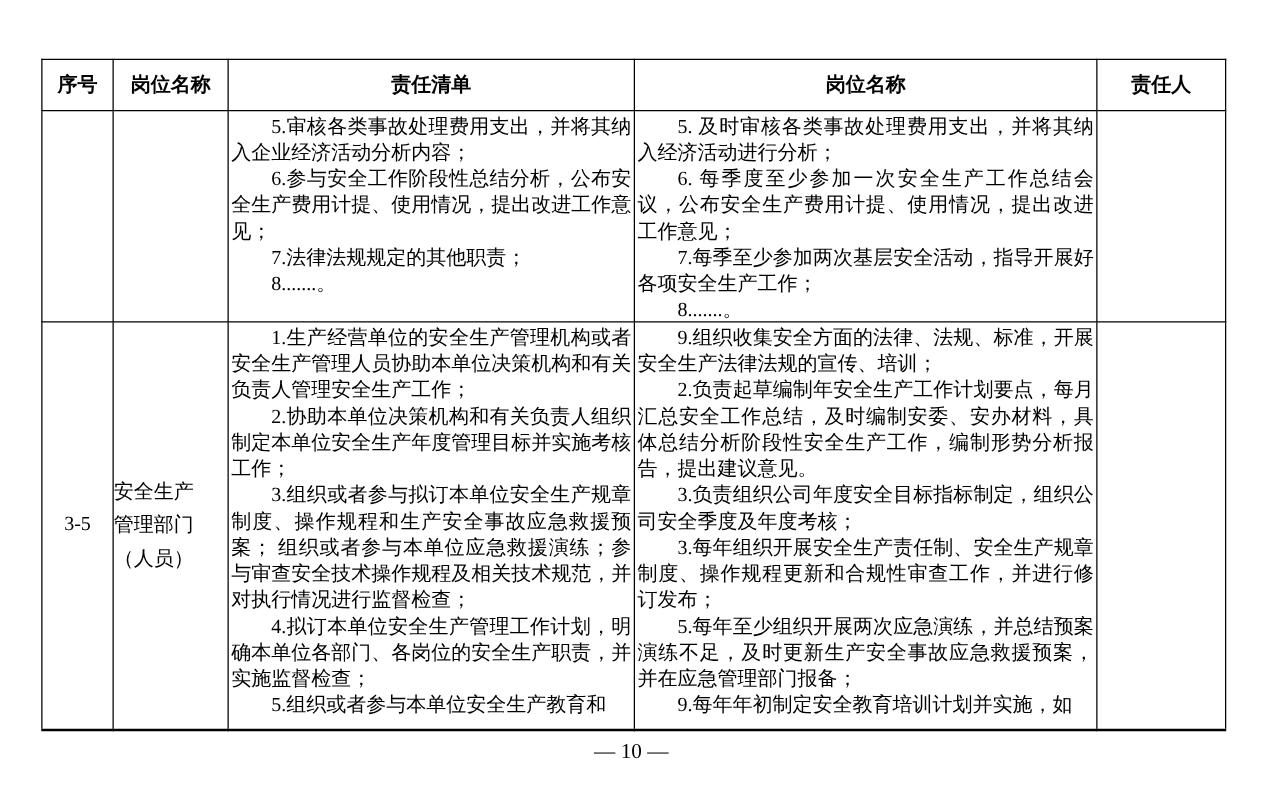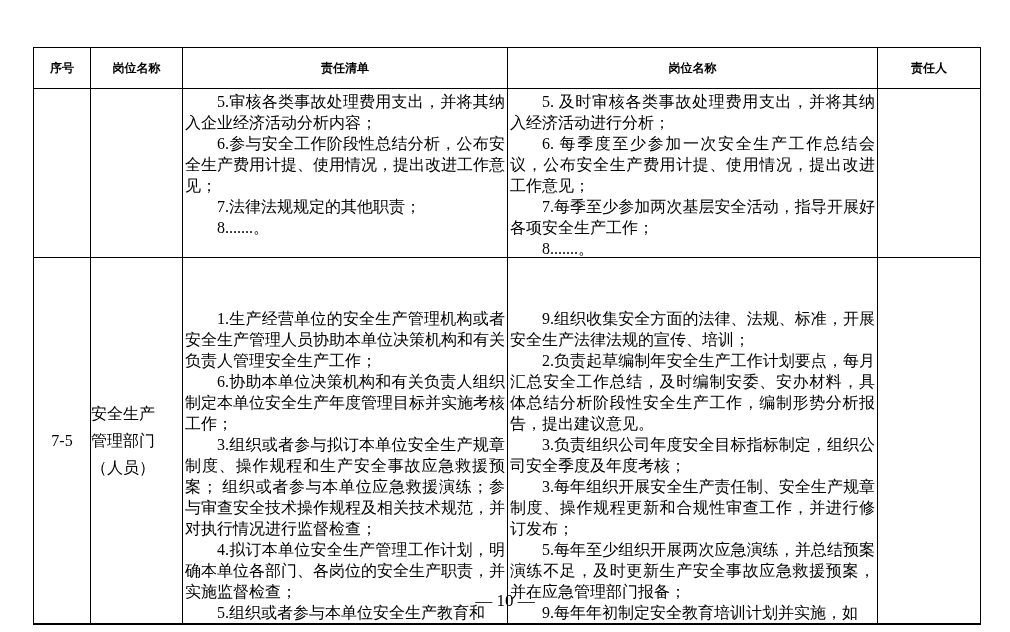--- a/index.html
+++ b/index.html
@@ -26,39 +26,39 @@
     border: 1px solid #000;
     border-bottom: 2px solid #000;
   }
   .doc-table th, .doc-table td {
     border: 1px solid #000;
     padding: 0;
     overflow: hidden;
   }
   .doc-table thead tr { height: 41px; }
   .doc-table th {
-    font-size: 12px;
+    font-size: 16px;
     font-weight: bold;
     text-align: center;
     vertical-align: middle;
   }
   tr.row-cont { height: 169px; }
   tr.row-main { height: 326px; }
   td.cell-seq, td.cell-pos, td.cell-person {
     text-align: center;
     vertical-align: middle;
     font-size: 16px;
   }
   td.cell-list { vertical-align: top; }
   .cellwrap {
     overflow: hidden;
     padding: 2px 2px 0 2px;
   }
   .row-cont .cellwrap { max-height: 166px; }
-  .row-main .cellwrap { max-height: 322px; margin-top: 48px; }
+  .row-main .cellwrap { max-height: 322px; }
   .cell-list p {
     margin: 0;
     font-size: 16px;
     line-height: 21px;
     text-align: justify;
     text-indent: 32px;
   }
   .pos-lines div {
     font-size: 16px;
     line-height: 27px;
@@ -112,32 +112,32 @@
           <div class="cellwrap">
             <p>5. 及时审核各类事故处理费用支出，并将其纳入经济活动进行分析；</p>
             <p>6. 每季度至少参加一次安全生产工作总结会议，公布安全生产费用计提、使用情况，提出改进工作意见；</p>
             <p>7.每季至少参加两次基层安全活动，指导开展好各项安全生产工作；</p>
             <p>8.......。</p>
           </div>
         </td>
         <td class="cell-person"></td>
       </tr>
       <tr class="row-main">
-        <td class="cell-seq">7-5</td>
+        <td class="cell-seq">3-5</td>
         <td class="cell-pos">
           <div class="pos-lines">
             <div>安全生产</div>
             <div>管理部门</div>
             <div>（人员）</div>
           </div>
         </td>
         <td class="cell-list">
           <div class="cellwrap">
             <p>1.生产经营单位的安全生产管理机构或者安全生产管理人员协助本单位决策机构和有关负责人管理安全生产工作；</p>
-            <p>6.协助本单位决策机构和有关负责人组织制定本单位安全生产年度管理目标并实施考核工作；</p>
+            <p>2.协助本单位决策机构和有关负责人组织制定本单位安全生产年度管理目标并实施考核工作；</p>
             <p>3.组织或者参与拟订本单位安全生产规章制度、操作规程和生产安全事故应急救援预案； 组织或者参与本单位应急救援演练；参与审查安全技术操作规程及相关技术规范，并对执行情况进行监督检查；</p>
             <p>4.拟订本单位安全生产管理工作计划，明确本单位各部门、各岗位的安全生产职责，并实施监督检查；</p>
             <p>5.组织或者参与本单位安全生产教育和</p>
           </div>
         </td>
         <td class="cell-list">
           <div class="cellwrap">
             <p>9.组织收集安全方面的法律、法规、标准，开展安全生产法律法规的宣传、培训；</p>
             <p>2.负责起草编制年安全生产工作计划要点，每月汇总安全工作总结，及时编制安委、安办材料，具体总结分析阶段性安全生产工作，编制形势分析报告，提出建议意见。</p>
             <p>3.负责组织公司年度安全目标指标制定，组织公司安全季度及年度考核；</p>

